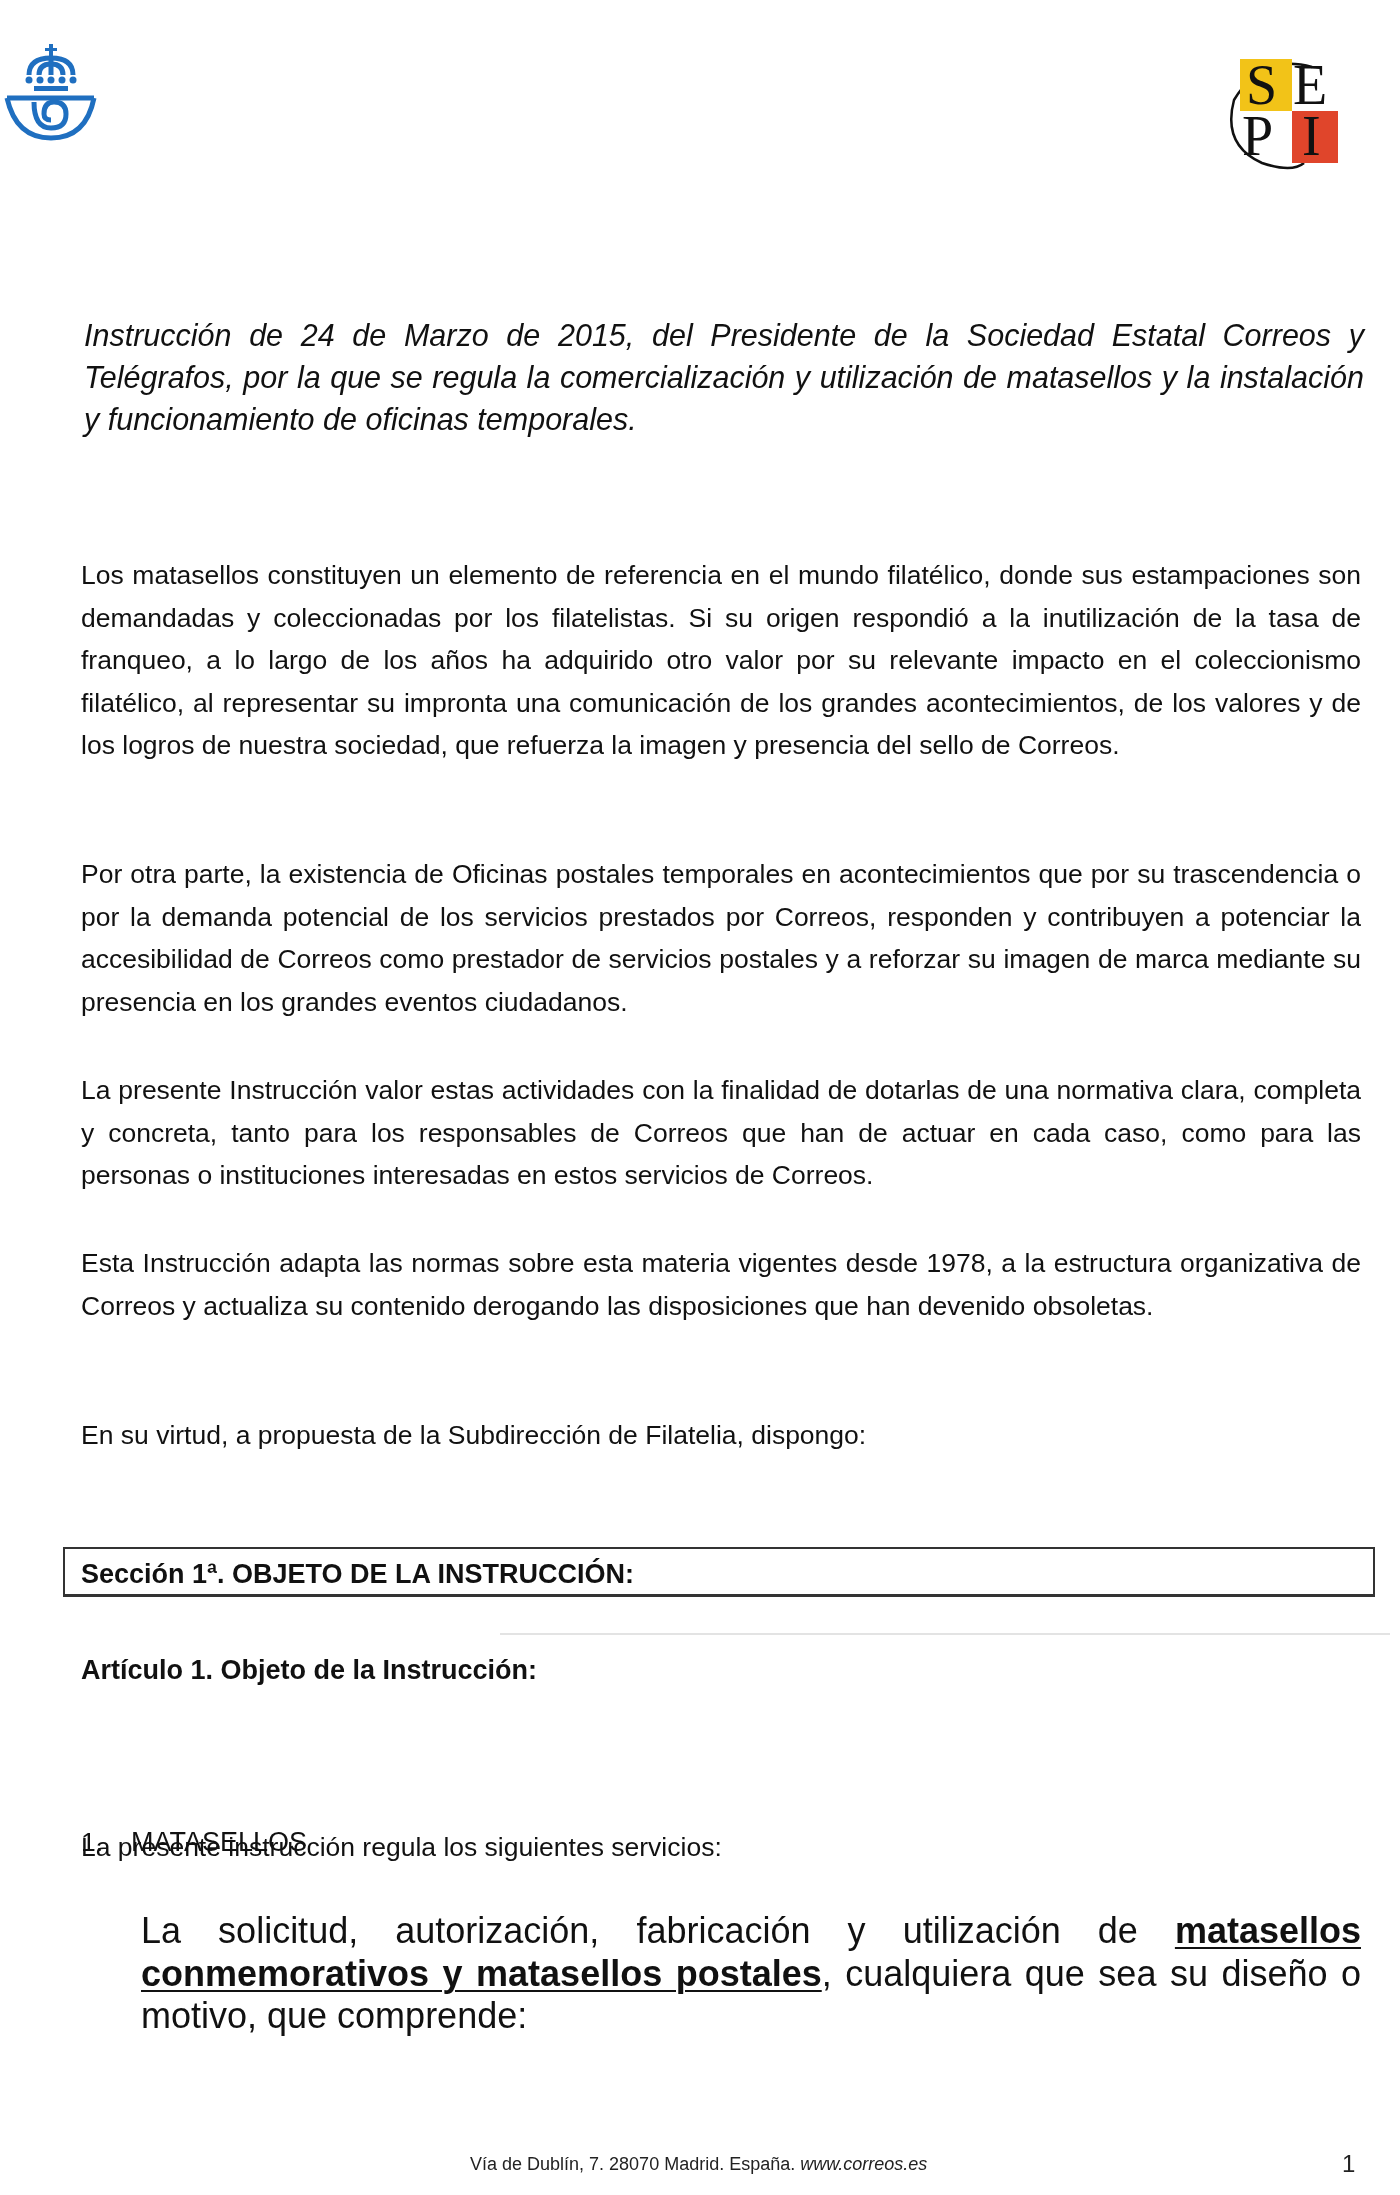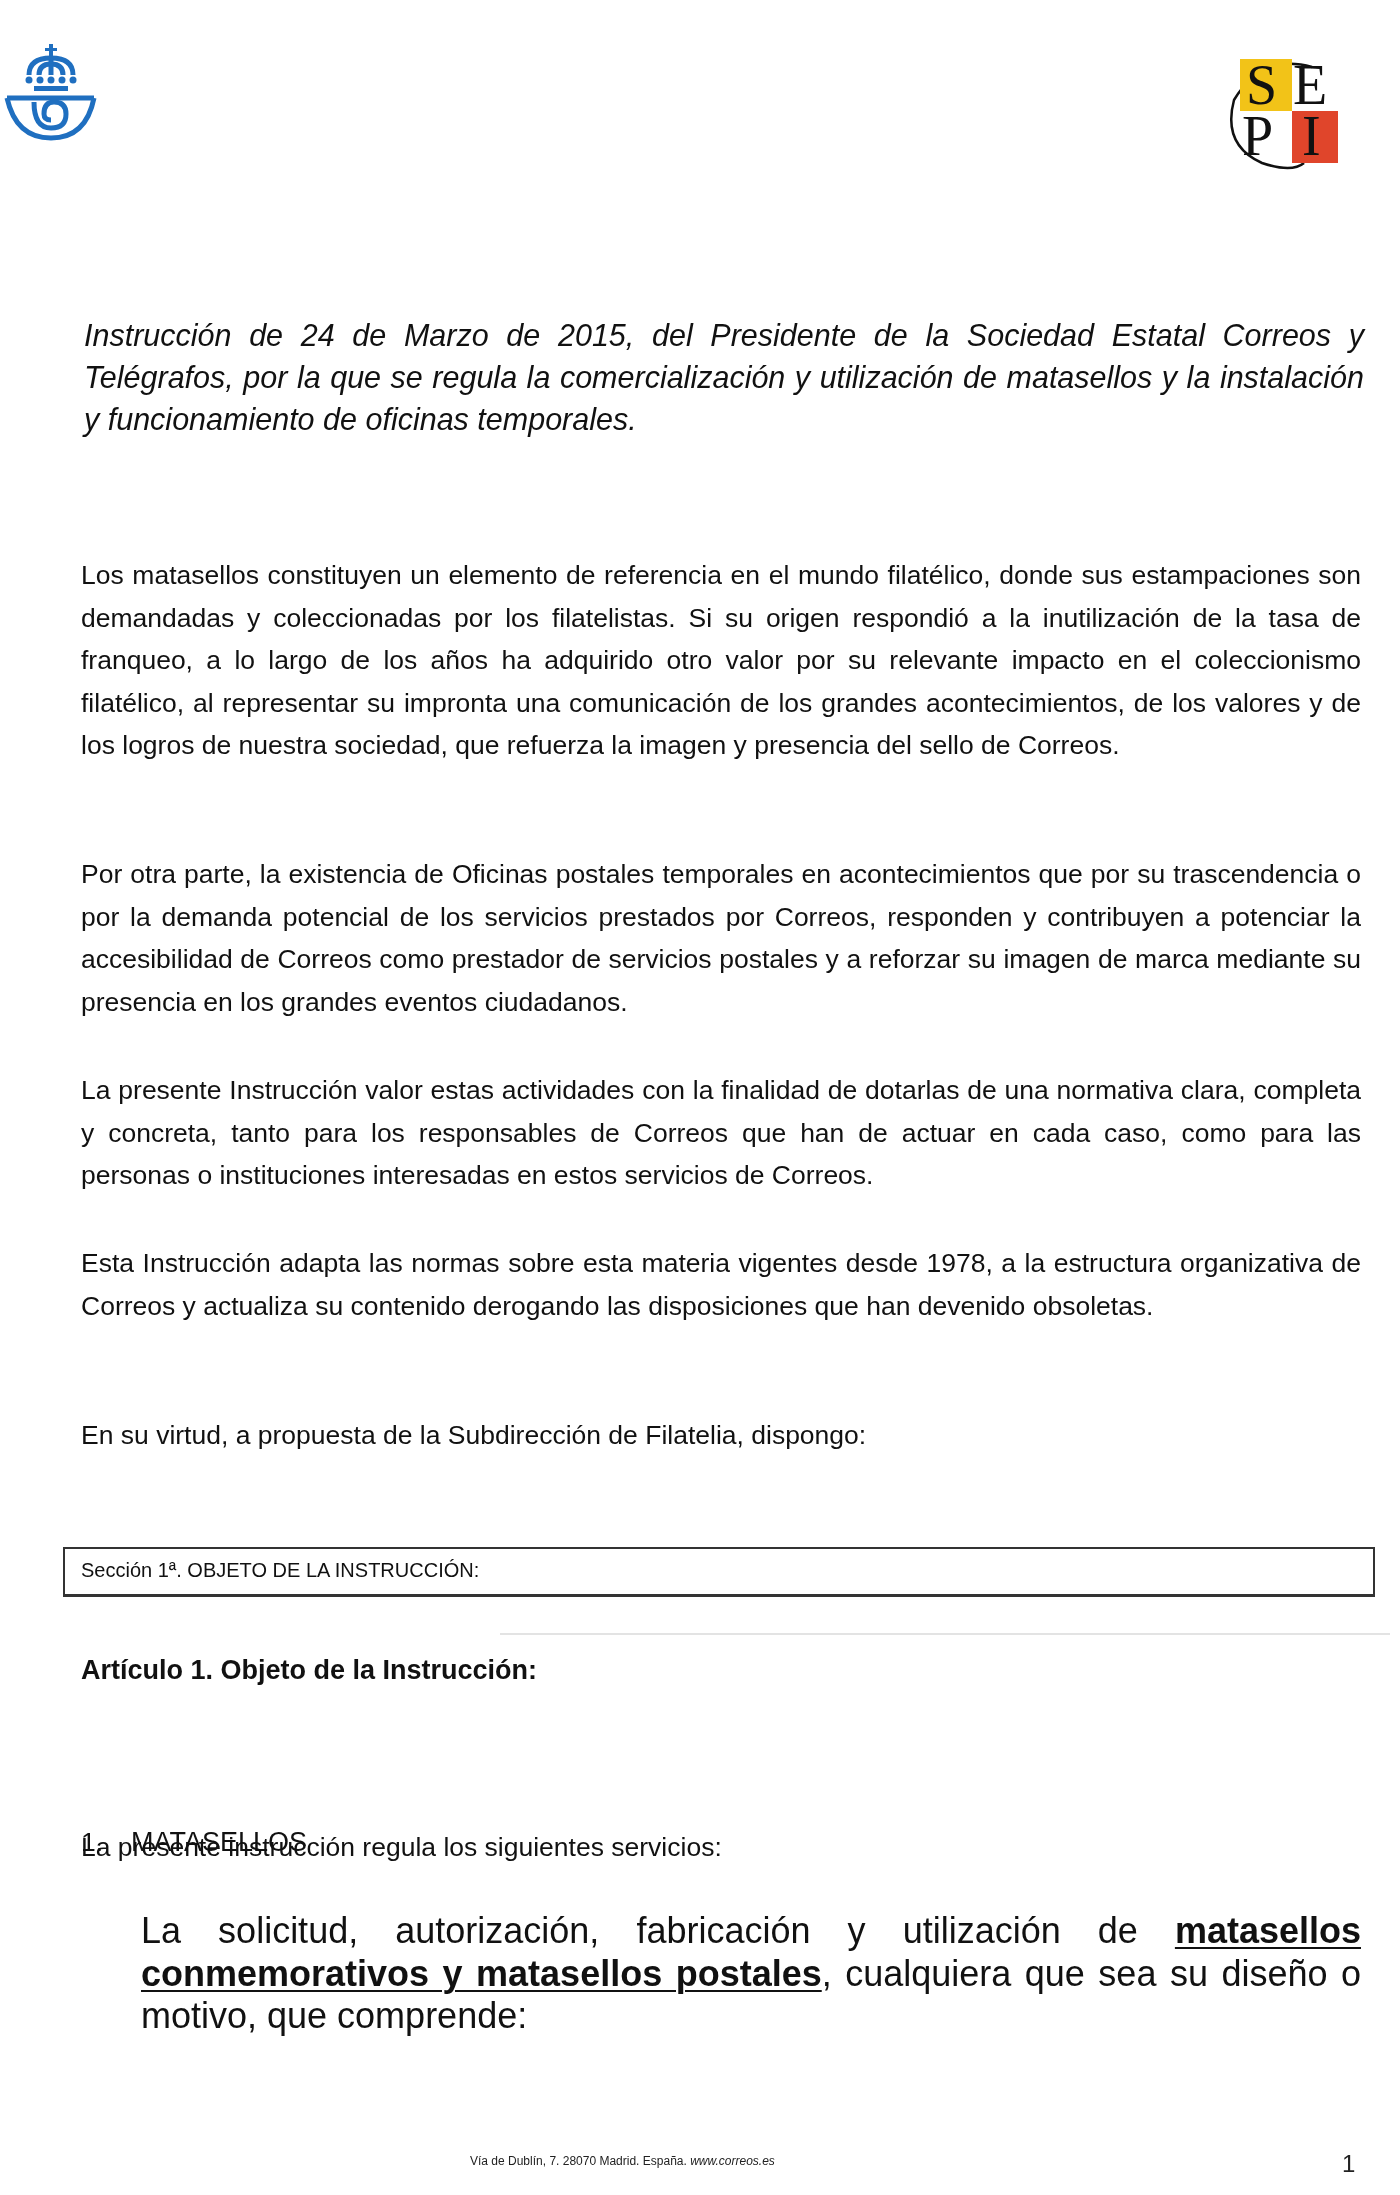--- a/index.html
+++ b/index.html
@@ -28,32 +28,32 @@
     left:81px; width:1280px; font-size:26.5px; line-height:42.5px;
     text-align:justify;
     margin-top:34px;
   }
   #section-box {
     left:63px; top:1547px; width:1312px; height:50px;
     border:2px solid #333; border-bottom-width:3px; box-sizing:border-box;
   }
   #section-title {
     position:absolute; left:16px; top:10px;
-    font-weight:normal; font-size:20px;
+    font-weight:bold; font-size:27px;
   }
   #article-title { left:81px; top:1655px; font-weight:bold; font-size:27px;text-align:center; }
   #intro-line { left:81px; top:1832px; font-size:26.5px; }
   #item-number { left:81px; top:1827px; font-size:26.5px; }
   #item-heading { left:131px; top:1827px; font-weight:normal; font-size:27px; }
   #item-body {
     left:141px; top:1910px; width:1220px; font-size:36px; line-height:42.5px;
     text-align:justify;
   }
   #item-body b { text-decoration:underline; text-decoration-thickness:2px; text-underline-offset:4px; }
-  #footer-address { left:470px; top:2154px; font-size:12px; color:#222; }
+  #footer-address { left:470px; top:2154px; font-size:18px; color:#222; }
   #footer-address i { font-style:italic; }
   #page-number { left:1342px; top:2150px; font-size:24px; color:#222; }
   .faint-line { background:#e3e3e3; height:2px; }
 </style>
 </head>
 <body>
 
 <div id="correos-logo" class="abs">
   <svg width="95" height="115" viewBox="0 0 95 115" style="position:absolute;left:0;top:0">
     <g fill="none" stroke="#1f6fc0" stroke-width="5">

